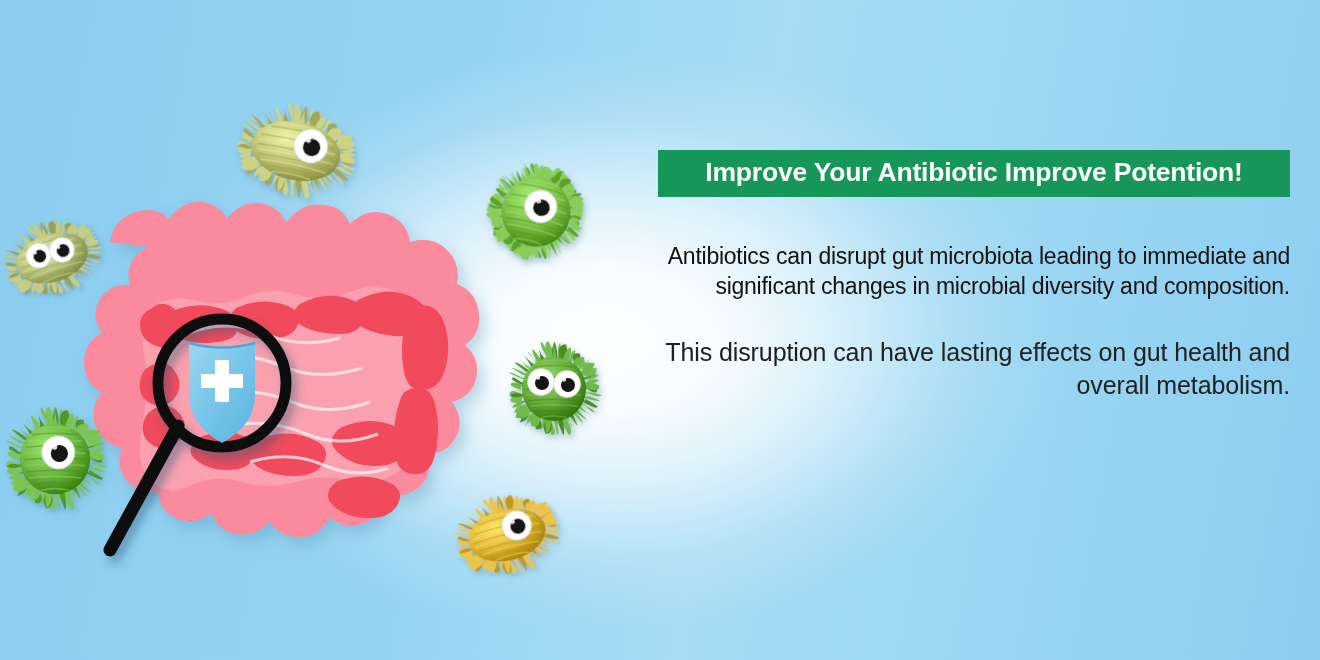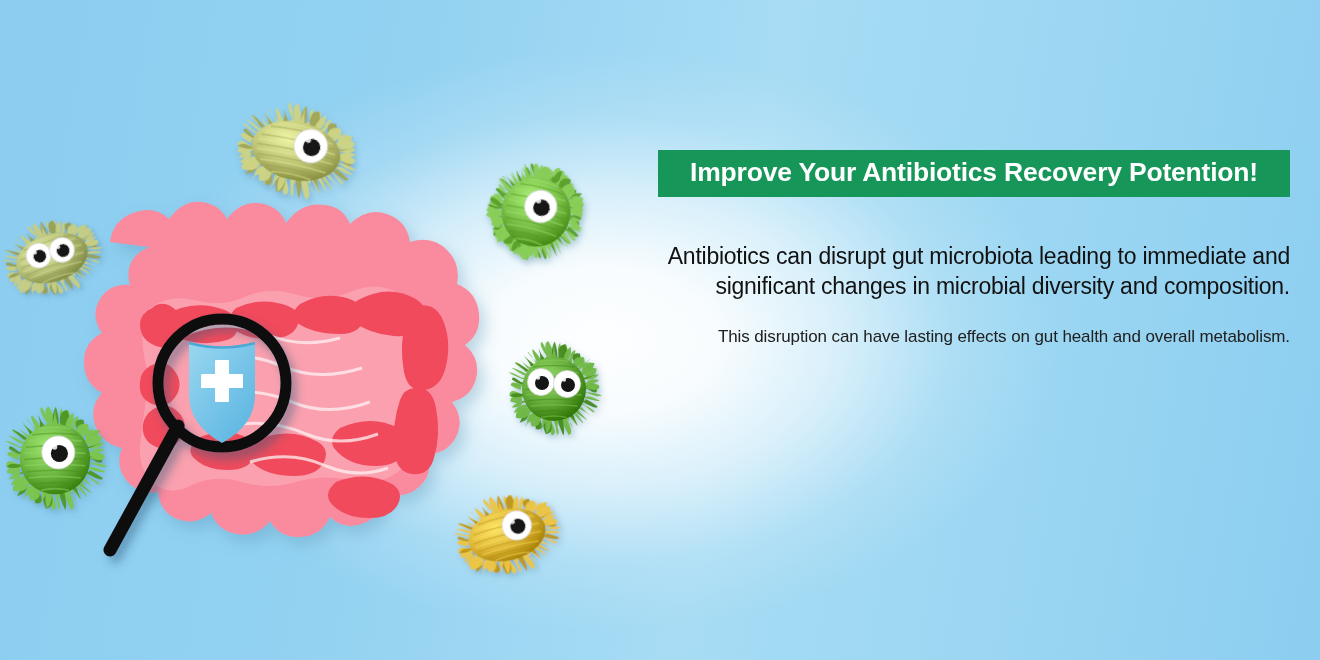--- a/index.html
+++ b/index.html
@@ -52,23 +52,23 @@
     margin-top:44px;
     color:#111111;
     font-size:23px;
     font-weight:normal;
     line-height:1.33;
     letter-spacing:-0.25px;
     text-align:right;
     padding-left:16px;
   }
   #sub {
-    margin-top:24px;
+    margin-top:34px;
     color:#202020;
-    font-size:17px;
+    font-size:25px;
     font-weight:normal;
     line-height:1.35;
     letter-spacing:-0.1px;
     text-align:right;
     padding-left:46px;
   }
 
   
   #organ { position:absolute; left:0px; top:110px; width:560px; height:500px; }
   #organ svg { display:block; width:100%; height:100%; overflow:visible; }
@@ -905,19 +905,19 @@
               <circle cx="126" cy="88" r="15.600000000000001" fill="#141414"></circle>
               <circle cx="117.4" cy="76.4" r="4.8" fill="#ffffff" opacity="0.85"></circle>
             </g>
           </g>
         </svg>
       </div>
     </div>
 
   <div id="textcol">
     <div id="banner">
-      <span id="banner-title">Improve Your Antibiotics Recovery Potention!</span>
+      <span id="banner-title">Improve Your Antibiotic Improve Potention!</span>
     </div>
     <p id="lede">Antibiotics can disrupt gut microbiota leading to immediate and significant changes in microbial diversity and composition.</p>
     <p id="sub">This disruption can have lasting effects on gut health and overall metabolism.</p>
   </div>
 
 </div>
 
 </body></html>

